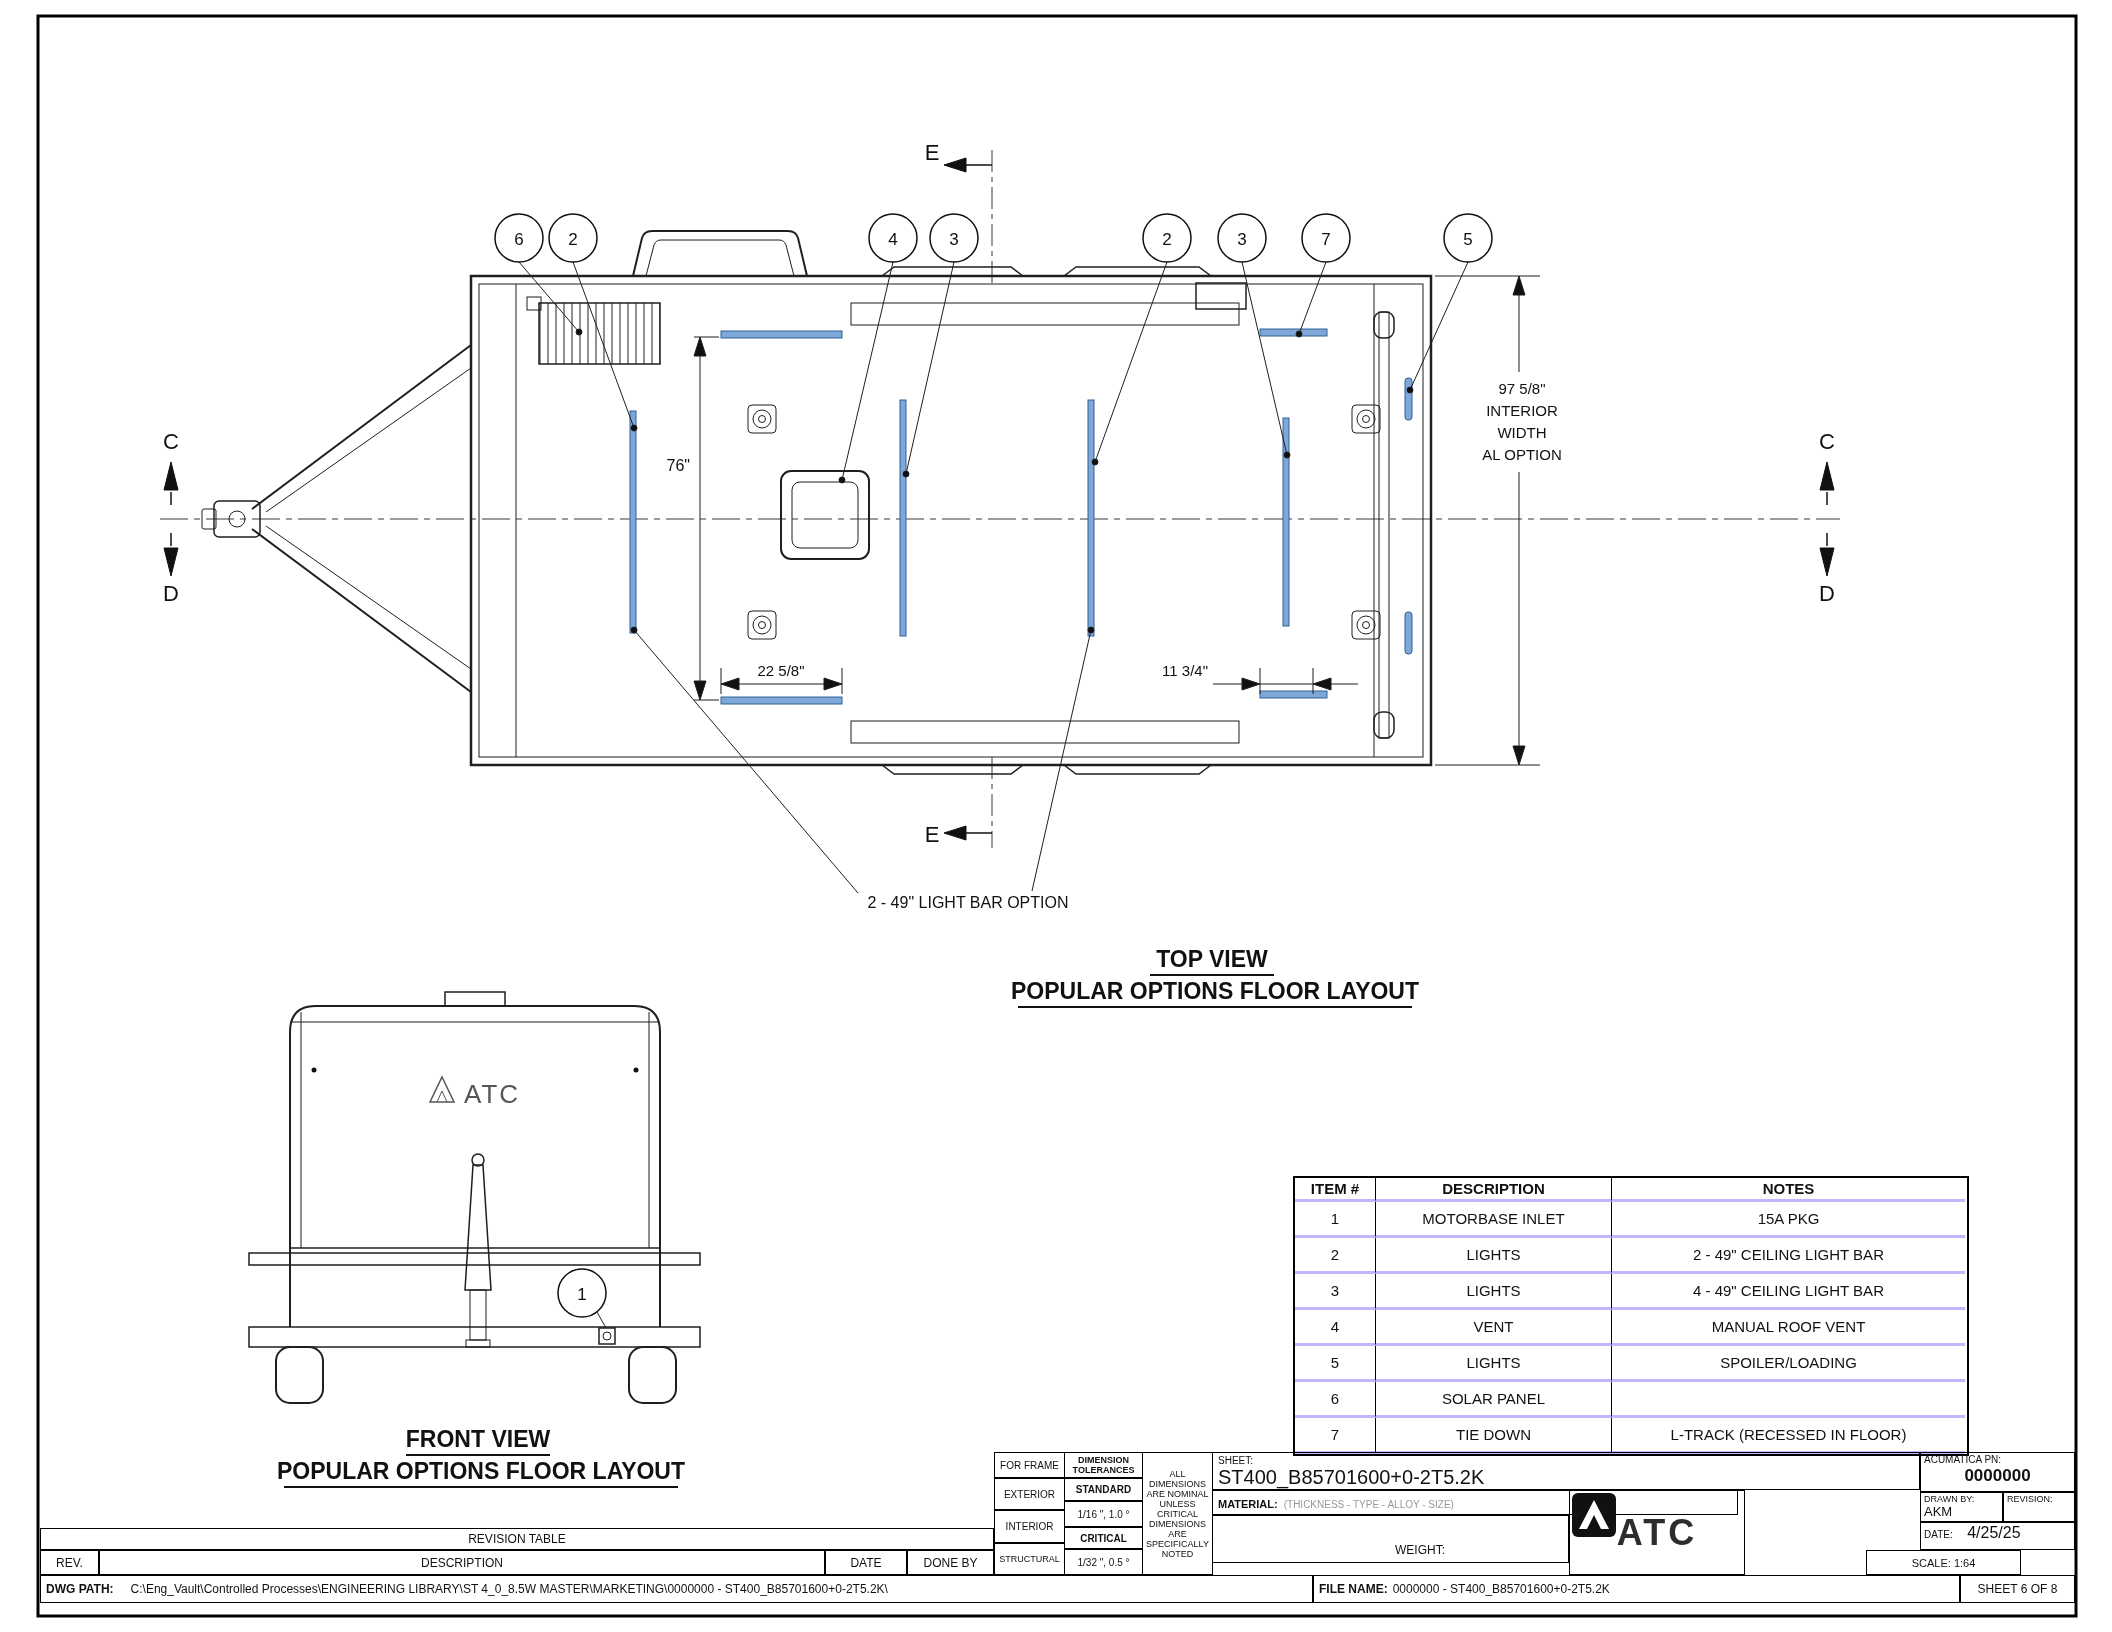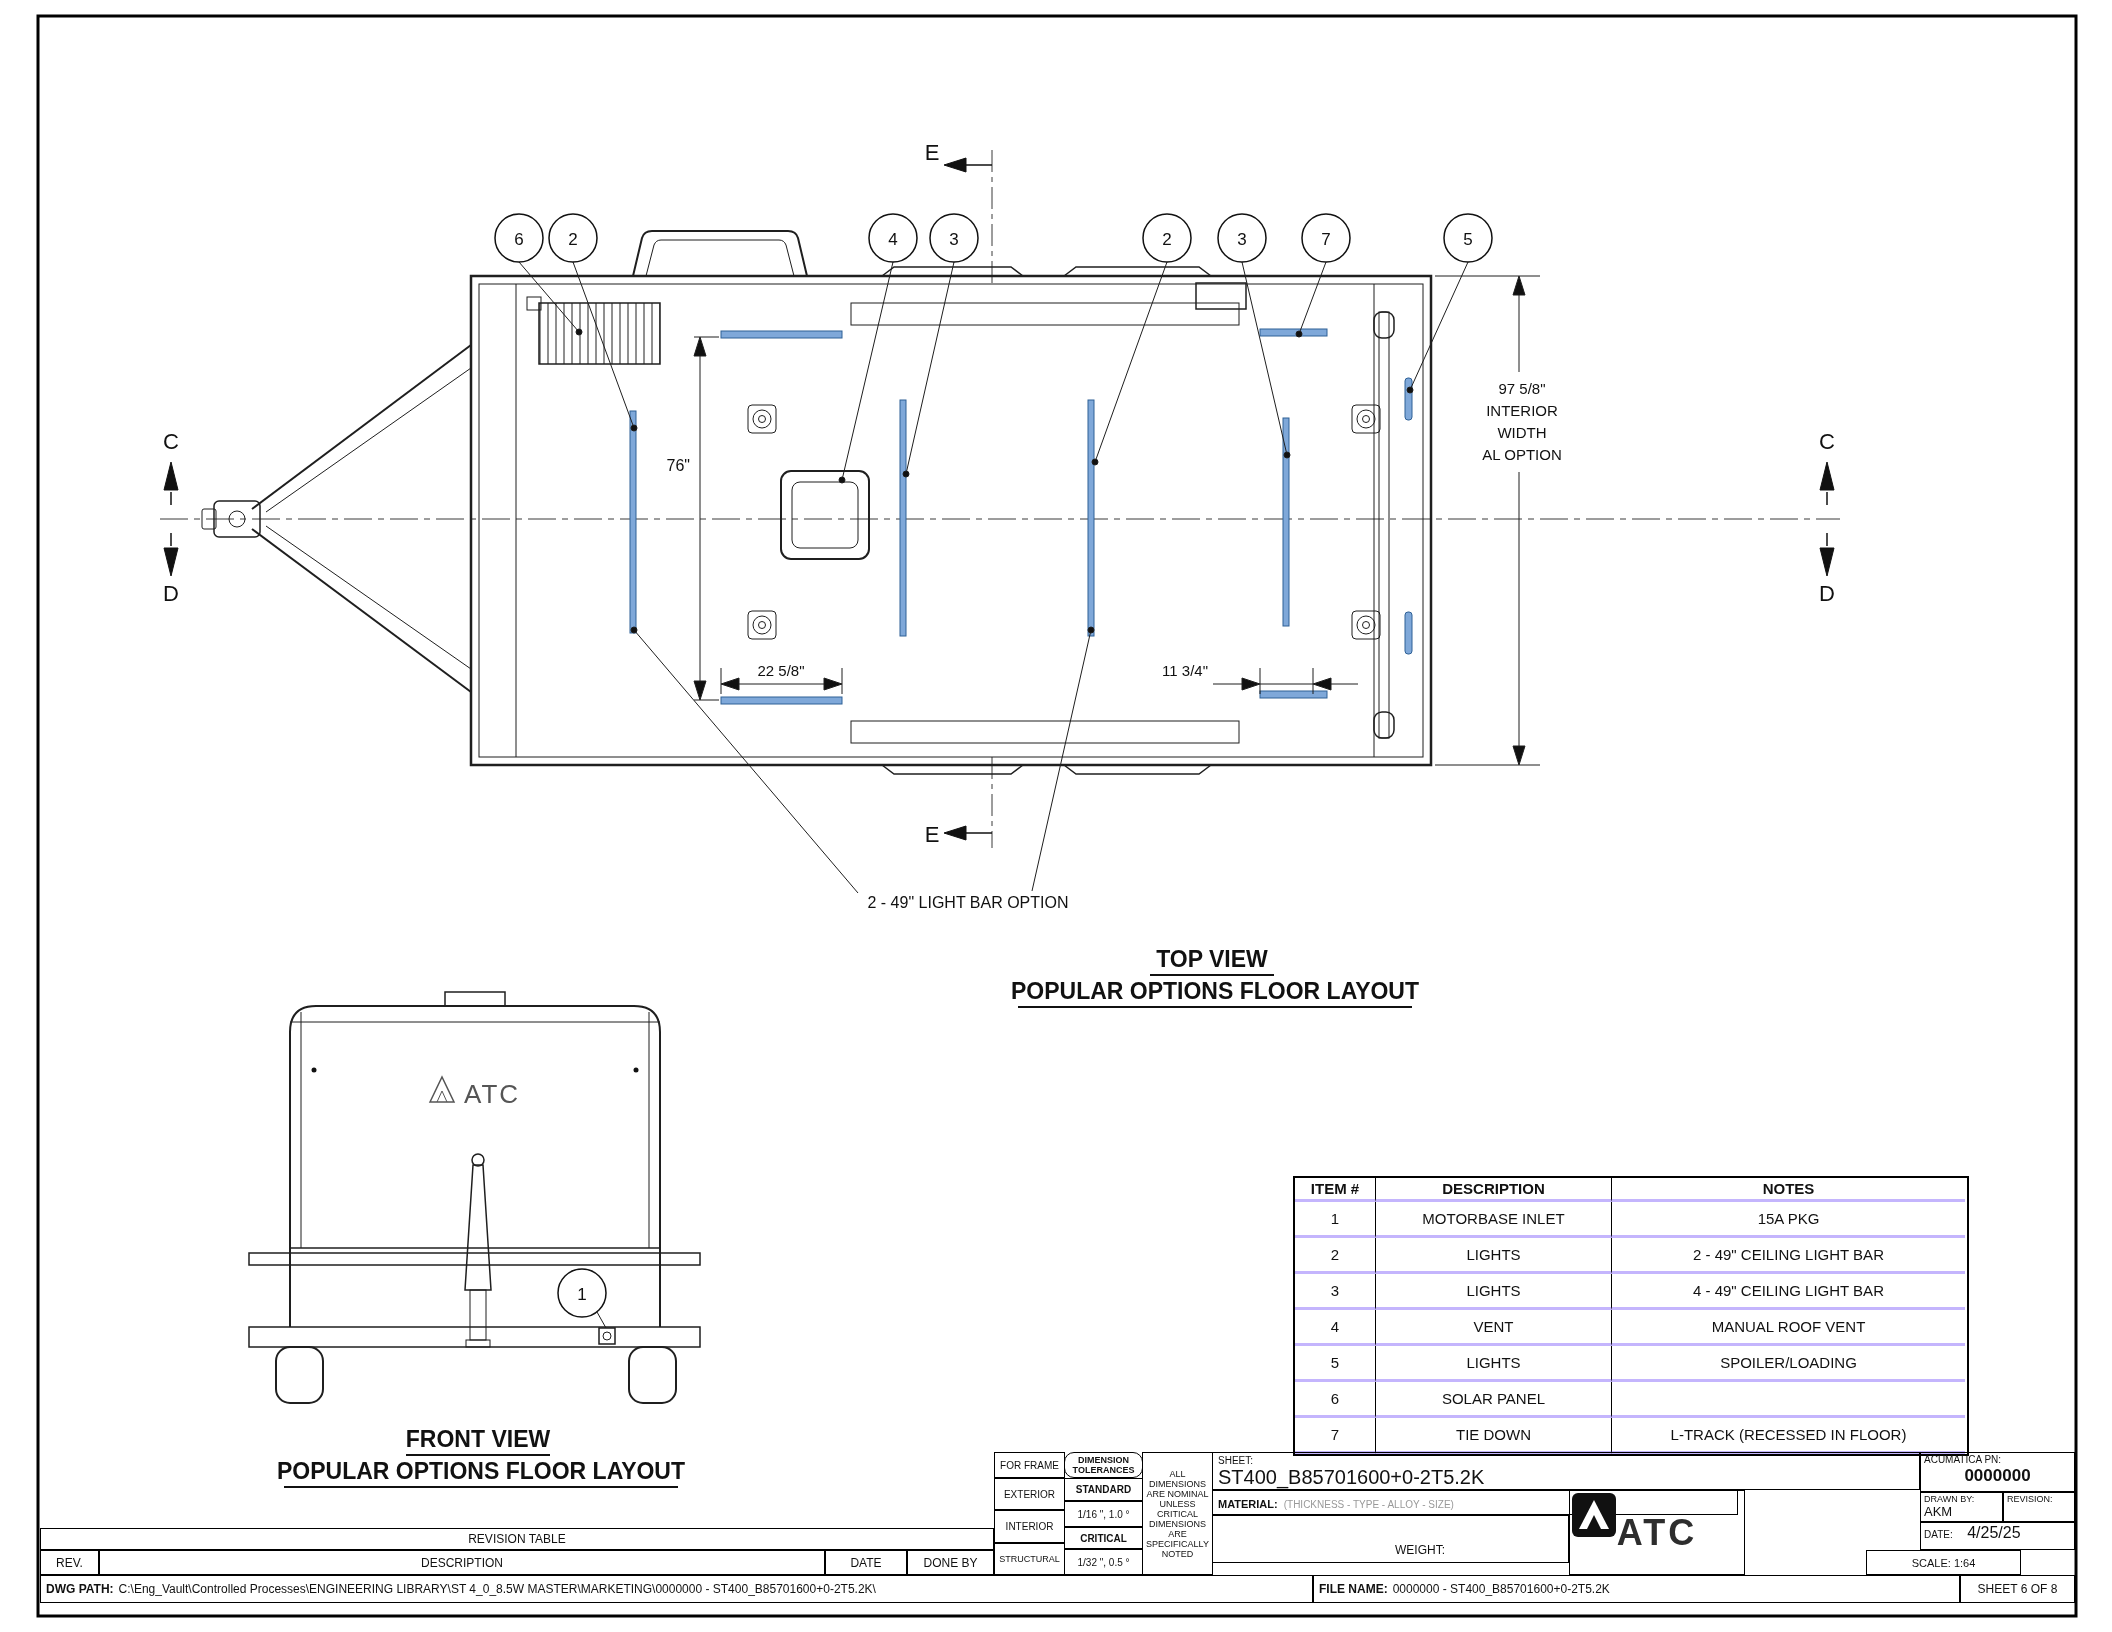--- a/index.html
+++ b/index.html
@@ -318,21 +318,21 @@
   <div>6</div>
   <div>SOLAR PANEL</div>
   <div></div>
 
   <div>7</div>
   <div>TIE DOWN</div>
   <div>L-TRACK (RECESSED IN FLOOR)</div>
 </div>
 
 <div class="tb cc tolcell" style="left:994px;top:1452px;width:71px;height:26px;">FOR FRAME</div>
-<div class="tb cc tolcell" style="left:1064px;top:1452px;width:79px;height:26px;font-weight:bold;font-size:9px;border-radius:10px;">DIMENSION TOLERANCES</div>
+<div class="tb cc tolcell" style="left:1064px;top:1452px;width:79px;height:26px;font-weight:bold;font-size:9px;">DIMENSION TOLERANCES</div>
 <div class="tb cc lbl-xxs" style="left:1142px;top:1452px;width:71px;height:123px;padding:2px;">ALL DIMENSIONS ARE NOMINAL UNLESS CRITICAL DIMENSIONS ARE SPECIFICALLY NOTED</div>
 <div class="tb cc tolcell" style="left:994px;top:1478px;width:71px;height:32px;">EXTERIOR</div>
 <div class="tb cc tolcell" style="left:1064px;top:1478px;width:79px;height:23px;font-weight:bold;">STANDARD</div>
 <div class="tb cc tolcell" style="left:1064px;top:1501px;width:79px;height:26px;">1/16 ", 1.0 °</div>
 <div class="tb cc tolcell" style="left:994px;top:1510px;width:71px;height:33px;">INTERIOR</div>
 <div class="tb cc tolcell" style="left:1064px;top:1527px;width:79px;height:22px;font-weight:bold;">CRITICAL</div>
 <div class="tb cc tolcell" style="left:1064px;top:1549px;width:79px;height:26px;">1/32 ", 0.5 °</div>
 <div class="tb cc lbl-xxs" style="left:994px;top:1543px;width:71px;height:32px;">STRUCTURAL</div>
 
 <div class="tb titlecell" style="left:1212px;top:1452px;width:708px;height:38px;">
@@ -373,21 +373,21 @@
   <span style="font-size:16px;margin-left:10px;">4/25/25</span>
 </div>
 <div class="tb cc small" style="left:1866px;top:1550px;width:155px;height:25px;">SCALE: 1:64</div>
 
 <div class="tb cc" style="left:40px;top:1528px;width:954px;height:22px;font-size:12px;">REVISION TABLE</div>
 <div class="tb cc" style="left:40px;top:1550px;width:59px;height:25px;font-size:12px;">REV.</div>
 <div class="tb cc" style="left:99px;top:1550px;width:726px;height:25px;font-size:12px;">DESCRIPTION</div>
 <div class="tb cc" style="left:825px;top:1550px;width:82px;height:25px;font-size:12px;">DATE</div>
 <div class="tb cc" style="left:907px;top:1550px;width:87px;height:25px;font-size:12px;">DONE BY</div>
 
-<div class="tb footcell" style="left:40px;top:1575px;width:1273px;height:28px;">
+<div class="tb footcell" style="left:40px;top:1575px;width:1273px;height:28px;gap:12px;">
   <b>DWG PATH:</b>
   <span>C:\Eng_Vault\Controlled Processes\ENGINEERING LIBRARY\ST 4_0_8.5W MASTER\MARKETING\0000000 - ST400_B85701600+0-2T5.2K\</span>
 </div>
 <div class="tb footcell" style="left:1313px;top:1575px;width:647px;height:28px;">
   <b>FILE NAME:</b>
   <span>0000000 - ST400_B85701600+0-2T5.2K</span>
 </div>
 <div class="tb cc" style="left:1960px;top:1575px;width:115px;height:28px;font-size:12px;">SHEET 6 OF 8</div>
 
 </div>

